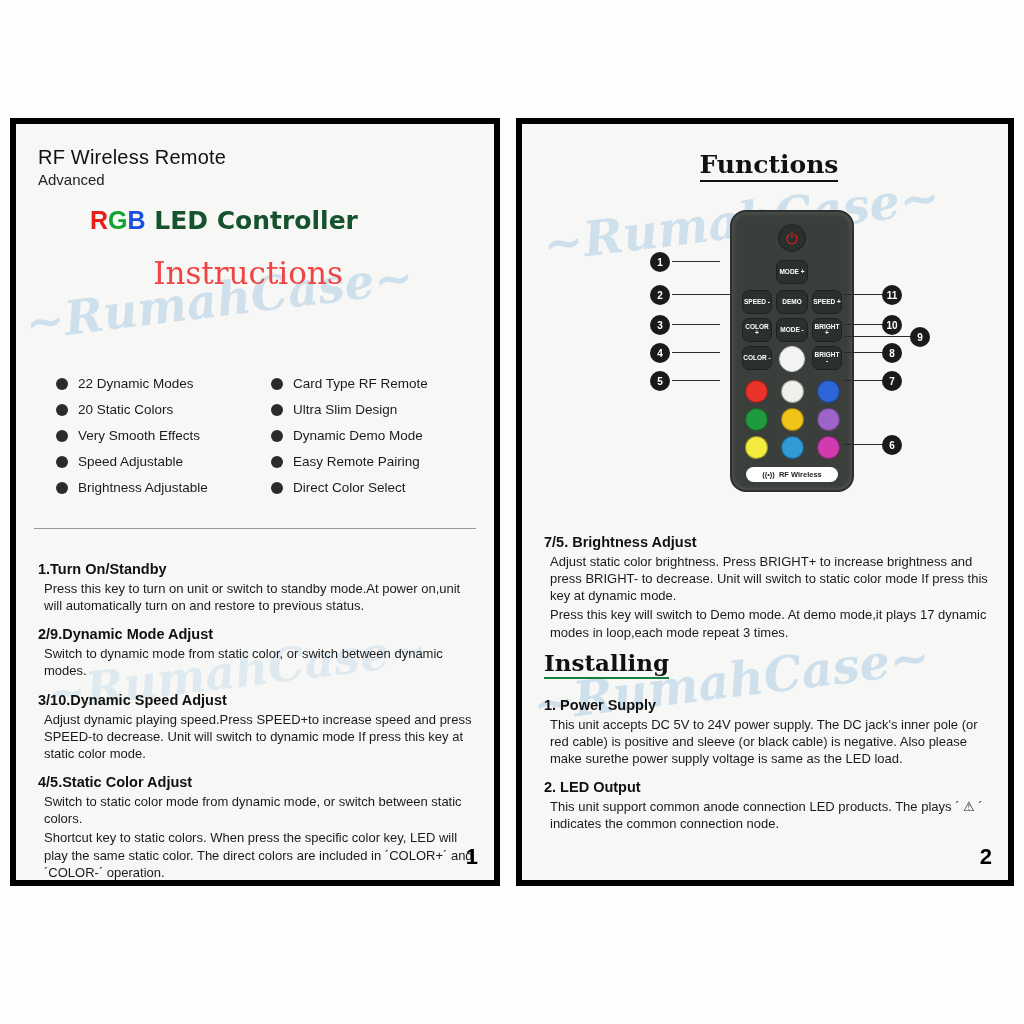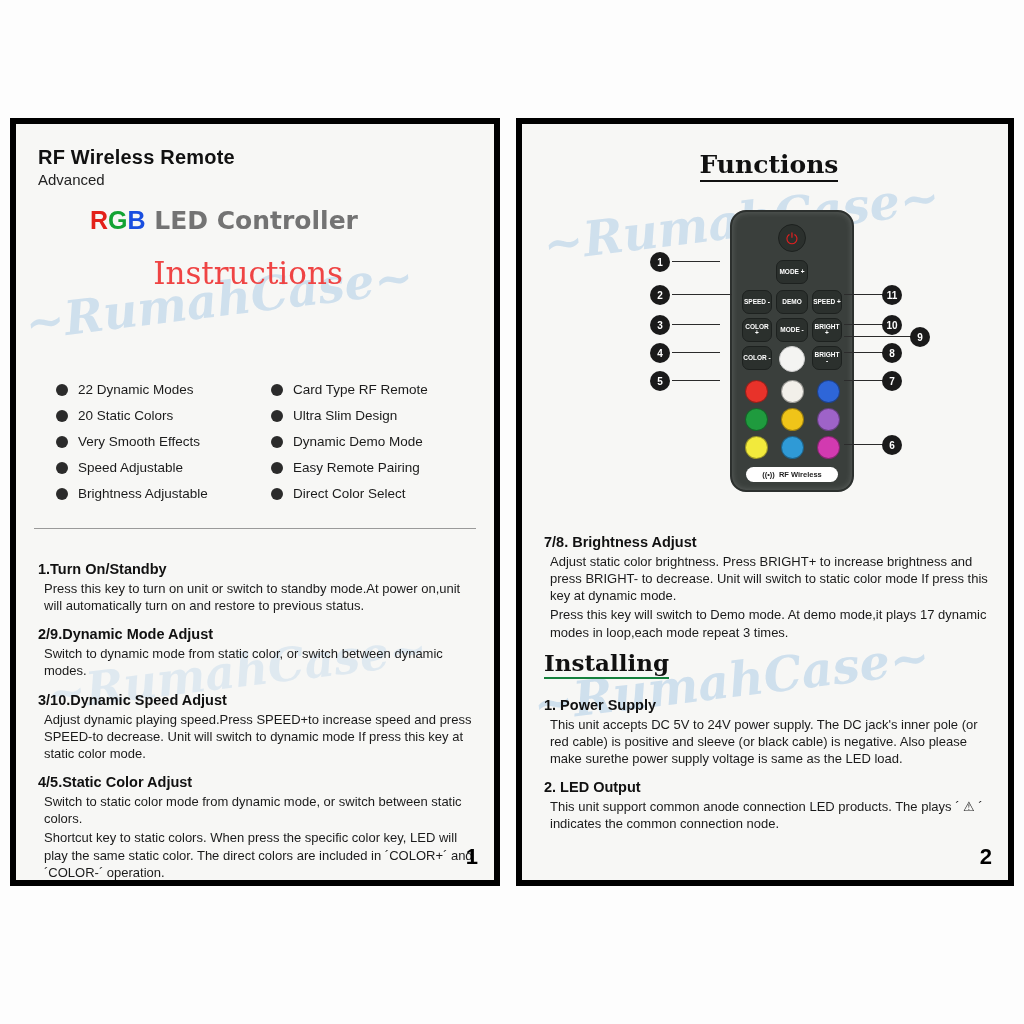--- a/index.html
+++ b/index.html
@@ -32,34 +32,34 @@
     font-style:italic;
     font-weight:bold;
     white-space:nowrap;
     opacity:.85;
     pointer-events:none;
     user-select:none;
   }
 
   
   .l-pad{position:absolute;left:22px;top:22px;right:18px;}
-  .title1{font-size:20px;font-weight:bold;color:#111;letter-spacing:.2px;}
+  .title1{font-size:20px;font-weight:normal;color:#111;letter-spacing:.2px;}
   .title2{font-size:15px;color:#222;margin-top:2px;}
   .rgbline{margin-top:18px;margin-left:52px;font-size:25px;font-weight:bold;}
   .rgbline .r{color:#e32119;}
   .rgbline .g{color:#12a332;}
   .rgbline .b{color:#1a4fe0;}
-  .rgbline .rest{color:#737373;font-weight:normal;font-family:"DejaVu Sans",sans-serif;font-weight:bold;}
+  .rgbline .rest{color:#14532d;font-weight:normal;font-family:"DejaVu Sans",sans-serif;font-weight:bold;}
   .instr{
     margin-top:20px;text-align:center;padding-right:18px;
     font-family:"DejaVu Serif", serif;
     font-size:31px;color:#ef4444;font-style:normal;
   }
   .feat{
-    position:absolute;left:40px;top:258px;width:430px;
+    position:absolute;left:40px;top:252px;width:430px;
     display:flex;
   }
   .feat-col{width:50%;}
   .feat-item{display:flex;align-items:center;margin-bottom:11px;}
   .dot{width:12px;height:12px;border-radius:50%;background:#2b2b2b;margin-right:10px;flex:none;}
   .feat-text{font-size:13.5px;color:#1b1b1b;}
   .sep{position:absolute;left:18px;right:18px;top:404px;height:1px;background:#9a9a9a;}
 
   .body-l{position:absolute;left:22px;top:437px;right:16px;}
   .h{font-size:14.5px;font-weight:bold;color:#111;margin:12px 0 3px;}
@@ -267,21 +267,21 @@
     <div class="lead" style="left:322px;top:228px;width:48px;"></div>
     <div class="callout" style="left:360px;top:219px;">8</div>
 
     <div class="lead" style="left:322px;top:256px;width:48px;"></div>
     <div class="callout" style="left:360px;top:247px;">7</div>
 
     <div class="lead" style="left:322px;top:320px;width:48px;"></div>
     <div class="callout" style="left:360px;top:311px;">6</div>
 
     <div class="body-r">
-      <div class="h">7/8. Brightness Adjust</div>
+      <div class="h">7/5. Brightness Adjust</div>
       <div class="p">Adjust static color brightness. Press BRIGHT+ to increase brightness and press BRIGHT- to decrease. Unit will switch to static color mode If press this key at dynamic mode.</div>
       <div class="p">Press this key will switch to Demo mode. At demo mode,it plays 17 dynamic modes in loop,each mode repeat 3 times.</div>
 
       <div class="hdr2">Installing</div>
 
       <div class="h">1. Power Supply</div>
       <div class="p">This unit accepts DC 5V to 24V power supply. The DC jack's inner pole (or red cable) is positive and sleeve (or black cable) is negative. Also please make surethe power supply voltage is same as the LED load.</div>
       <div class="h">2. LED Output</div>
       <div class="p">This unit support common anode connection LED products. The plays ´ ⚠ ´ indicates the common connection node.</div>
     </div>

